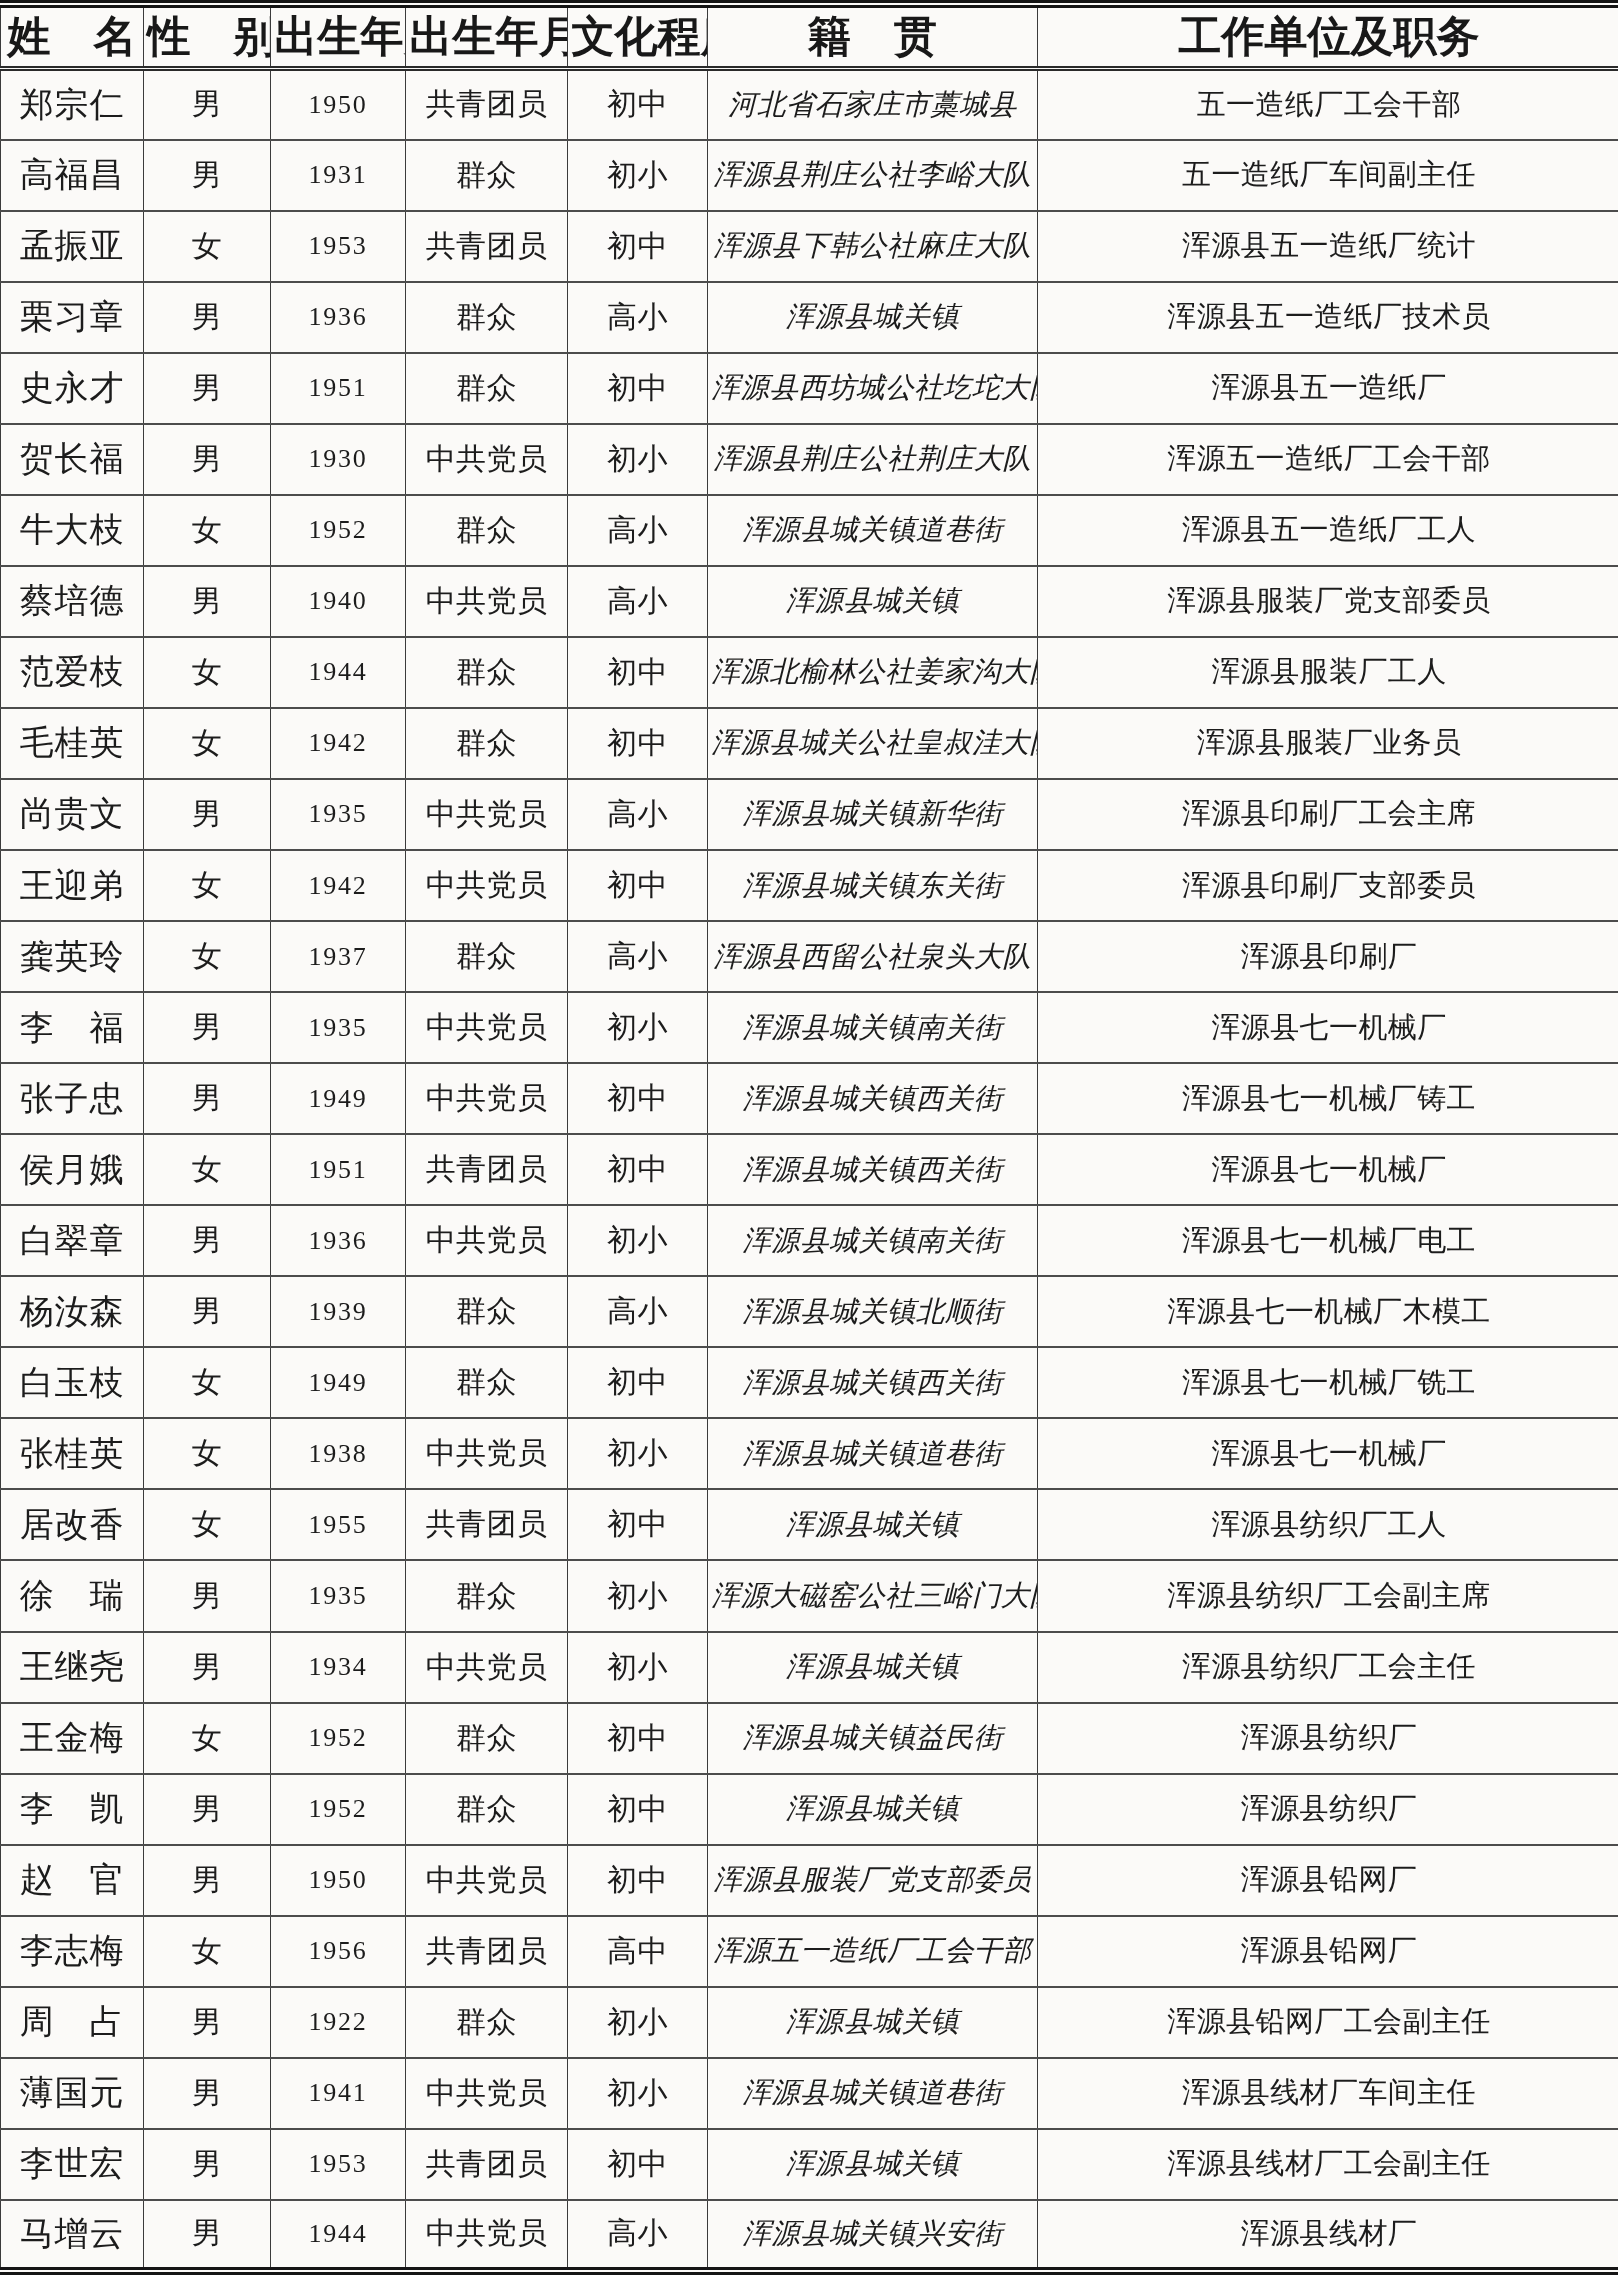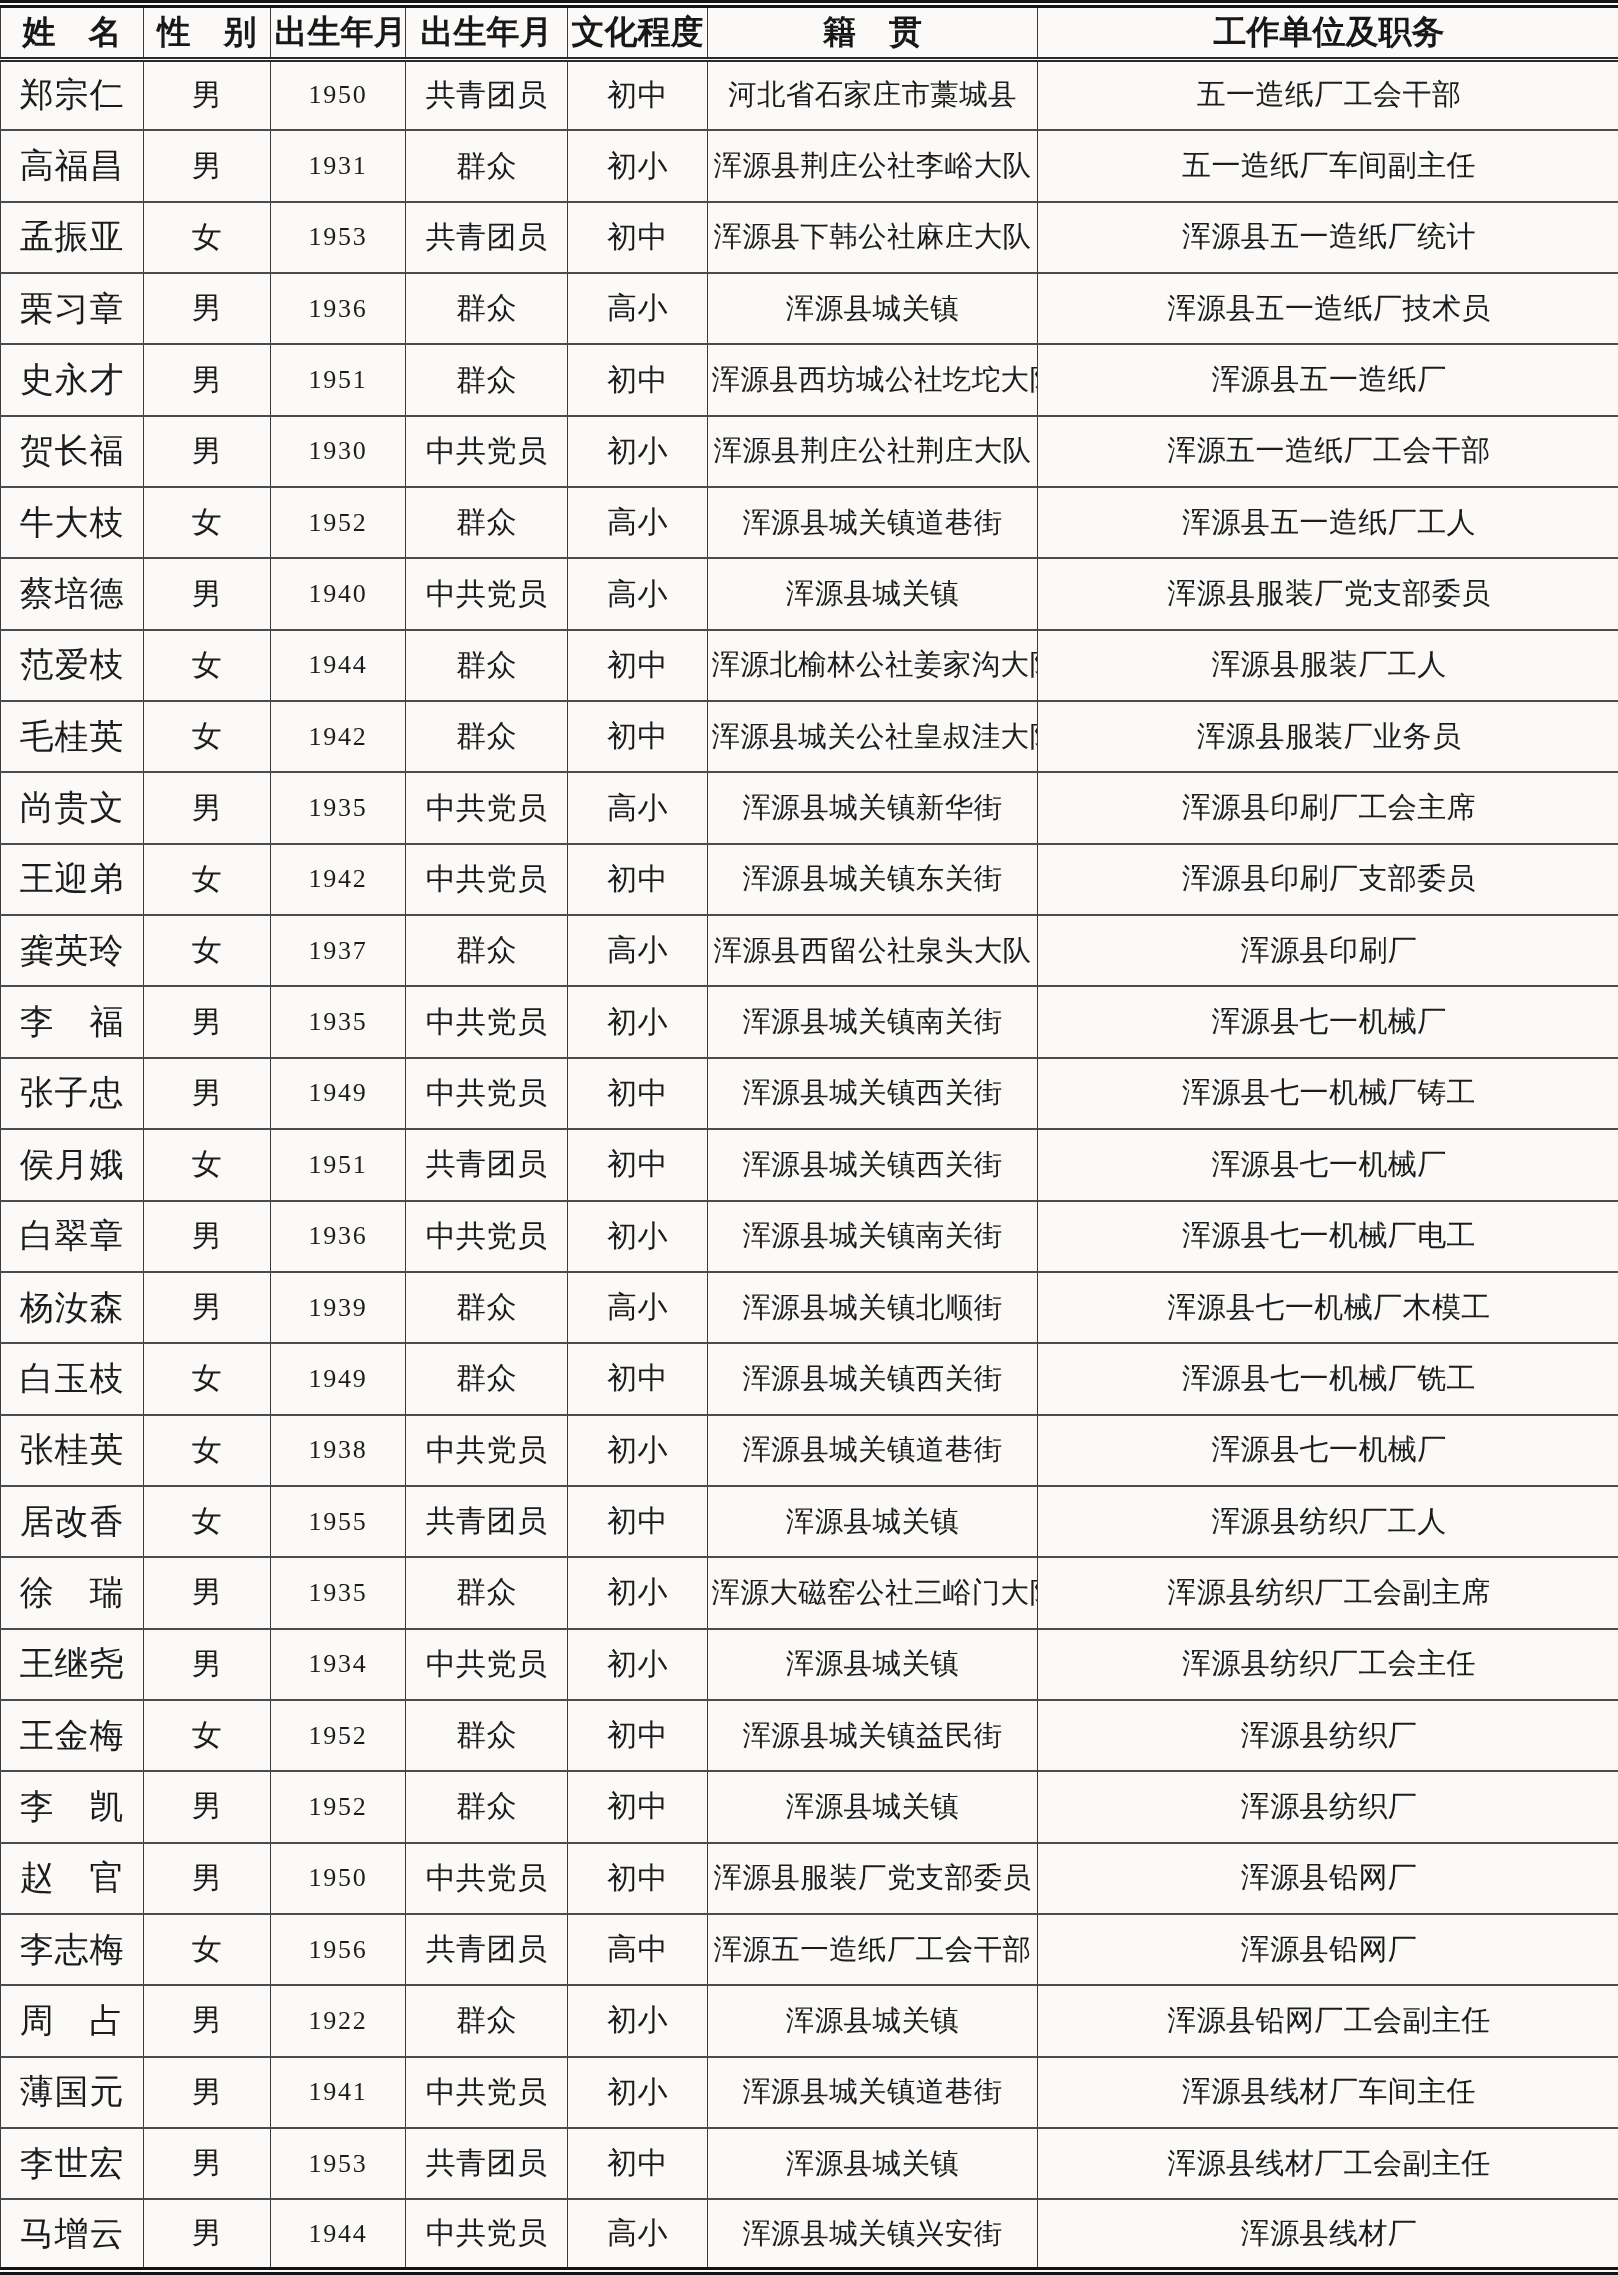--- a/index.html
+++ b/index.html
@@ -43,21 +43,21 @@
     padding: 0 3.6px;
     overflow: hidden;
     white-space: nowrap;
   }
   thead tr {
     height: 55px;
   }
   thead th {
     font-family: "Liberation Sans", "DejaVu Sans", sans-serif;
     font-weight: 700;
-    font-size: 33px;
+    font-size: 43px;
     color: #181818;
     border-bottom: 5.3px double #2a2a2a;
   }
   tbody tr {
     height: 71px;
   }
   tbody td {
     font-size: 30px;
     border-top: 2.7px double #4c4c4c;
     letter-spacing: 0.4px;
@@ -69,20 +69,21 @@
   td.cell-name {
     font-size: 34px;
     letter-spacing: 0.9px;
   }
   td.cell-birth {
     font-size: 26px;
     letter-spacing: 1.8px;
   }
   td.cell-origin {
     font-size: 28.5px;
+    font-style: italic;
   }
   td.cell-work {
     font-size: 29px;
   }
 </style>
 </head>
 <body>
 
 <div class="page">
   <table class="roster">

